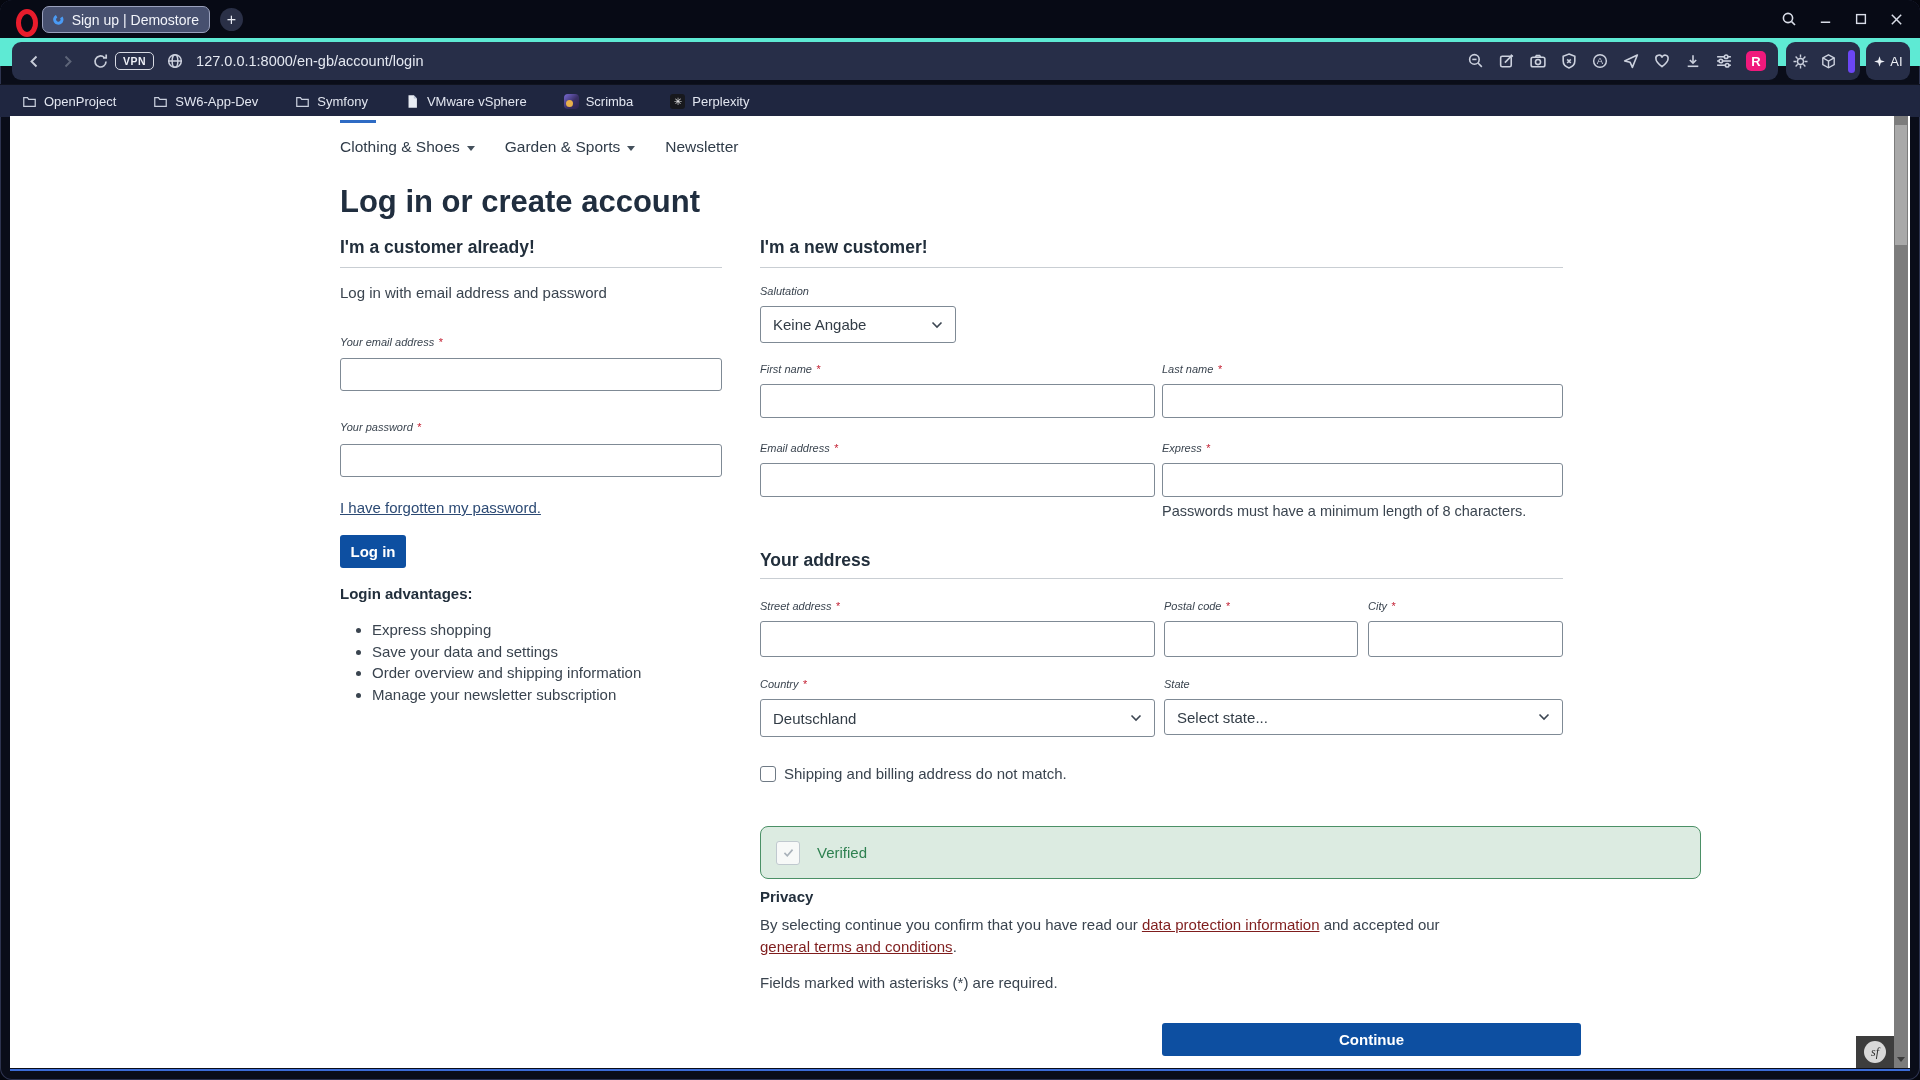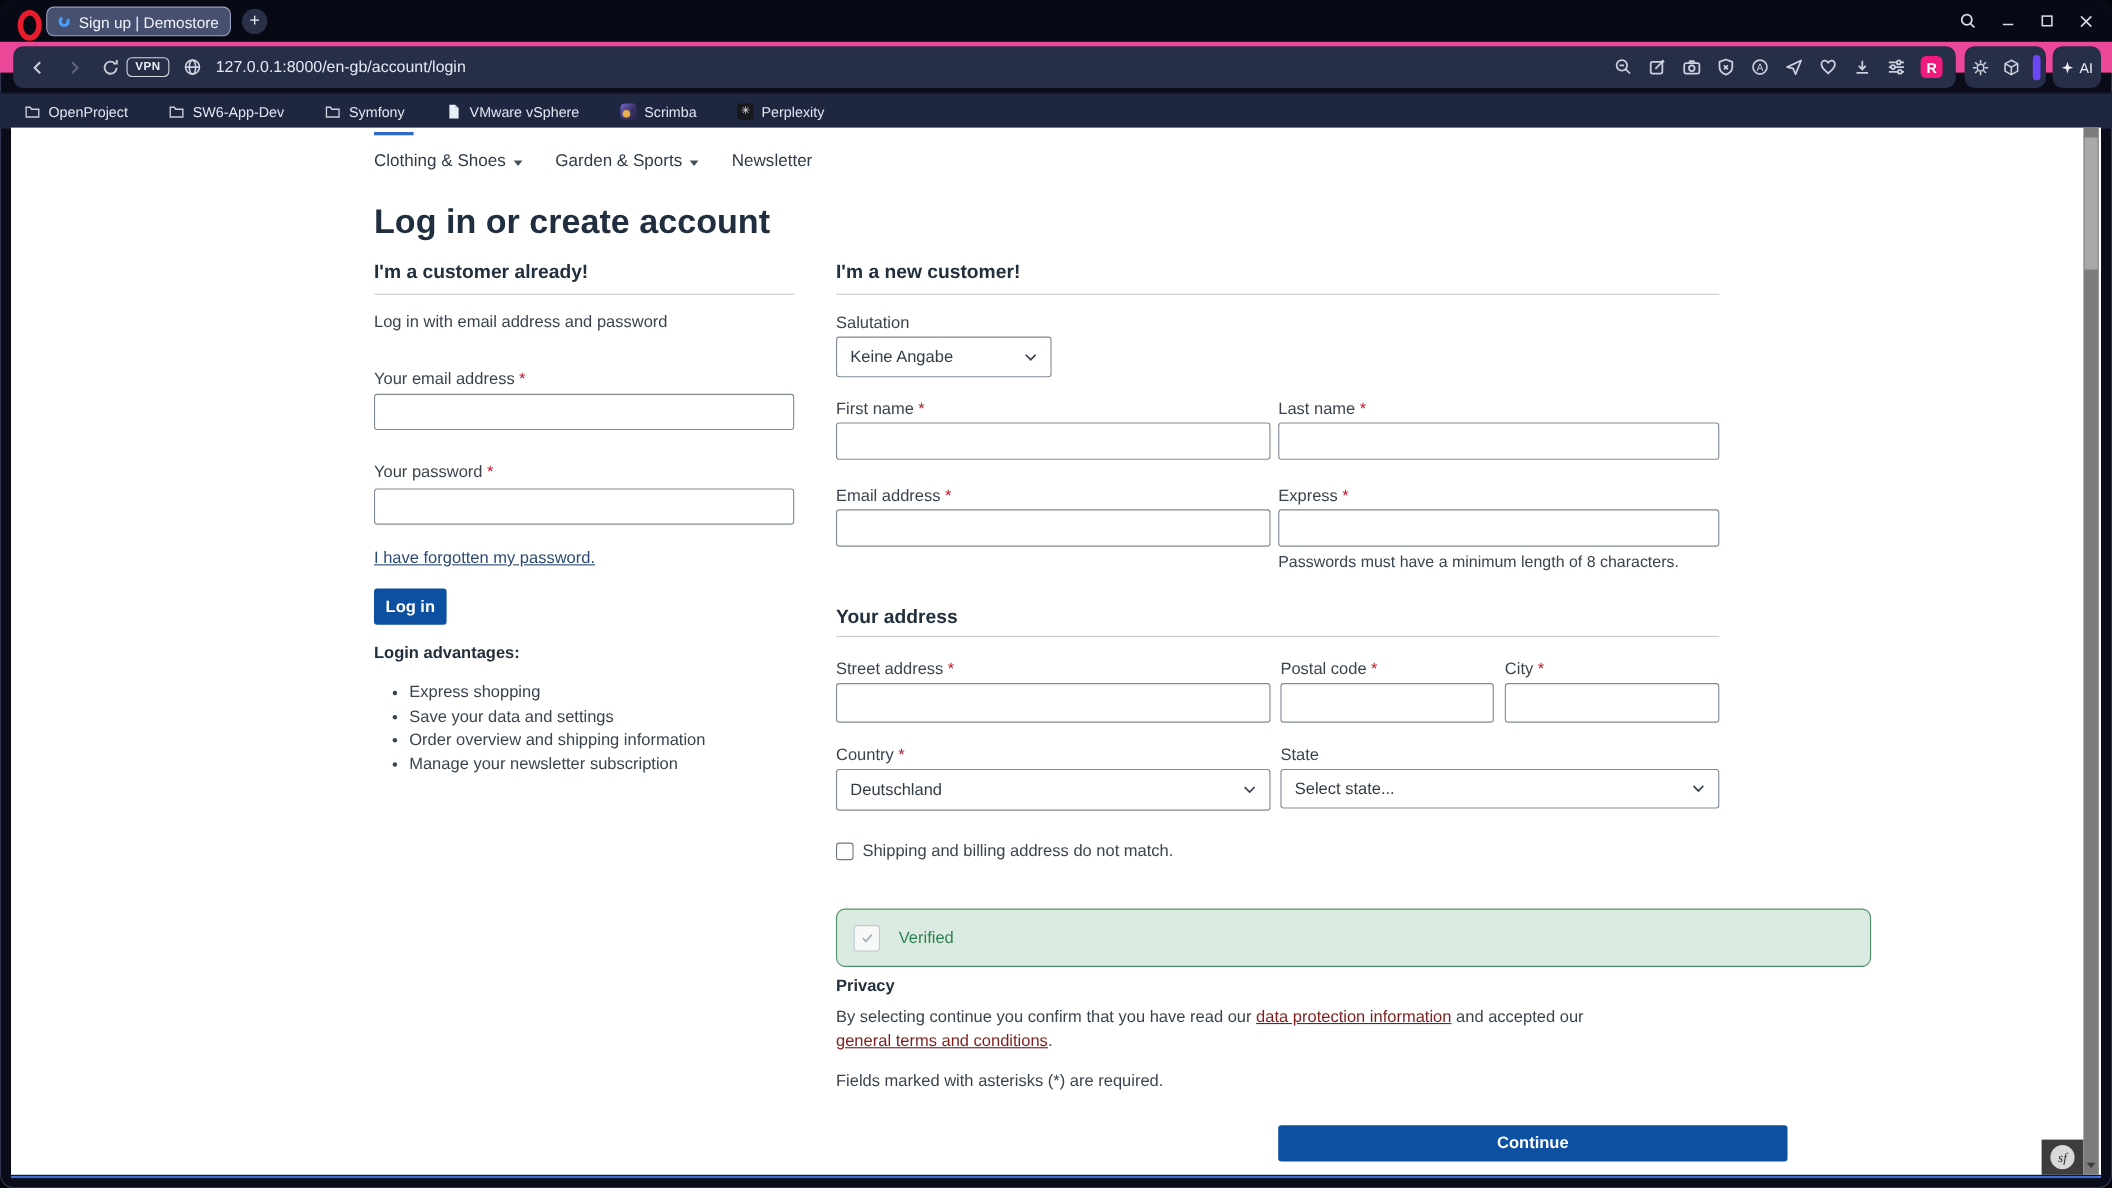--- a/index.html
+++ b/index.html
@@ -10,21 +10,21 @@
 
   
   .tabbar{position:absolute;left:0;top:0;right:0;height:38px;background:#070a15;}
   .opera-logo{position:absolute;left:16px;top:9px;width:12px;height:18px;border:5px solid #e81c2c;border-radius:50%;box-sizing:content-box;}
   .tab{position:absolute;left:42px;top:6px;width:168px;height:27px;background:#47506f;border:1px solid #9aa1bd;border-radius:7px;display:flex;align-items:center;gap:8px;padding:0 10px;box-sizing:border-box;}
   .tab-title{color:#f2f4fa;font-size:14px;white-space:nowrap;}
   .newtab{position:absolute;left:220px;top:8px;width:23px;height:23px;border-radius:50%;background:#2a3047;color:#e8ebf3;display:flex;align-items:center;justify-content:center;font-size:16px;line-height:1;}
   .winctl{position:absolute;right:16px;top:0;height:38px;display:flex;align-items:center;gap:21px;color:#d9dde8;}
 
   
-  .toolbar{position:absolute;left:0;top:38px;right:0;height:28px;background:#ec4899;}
+  .toolbar{position:absolute;left:0;top:38px;right:0;height:28px;background:#5eead4;}
   .pill{position:absolute;top:4px;height:38px;background:#272e48;border-radius:9px;display:flex;align-items:center;box-sizing:border-box;}
   .pill.main{left:12px;width:1766px;padding:0 12px 0 14px;}
   .pill.ext{left:1786px;width:74px;justify-content:center;gap:11px;}
   .pill.ai{left:1866px;width:44px;justify-content:center;gap:4px;}
   .navicons{display:flex;align-items:center;gap:16px;color:#c8cdd9;}
   .dim{color:#5e6579;}
   .vpn{border:1.5px solid #d7dae3;border-radius:5px;color:#eceef5;font-size:10.5px;font-weight:bold;padding:2px 7px;letter-spacing:.5px;margin-left:6px;}
   .url{color:#e4e8f1;font-size:14.5px;margin-left:12px;white-space:nowrap;}
   .right-icons{margin-left:auto;display:flex;align-items:center;gap:13px;color:#ccd1de;}
   .rbadge{width:20px;height:20px;border-radius:5px;background:#f0197c;color:#fff;font-weight:bold;font-size:13px;display:flex;align-items:center;justify-content:center;}
@@ -41,21 +41,21 @@
   
   .page{position:absolute;left:10px;top:116px;width:1900px;height:952px;background:#ffffff;color:#3a444f;}
   .nav-underline{left:330px;top:4px;width:36px;height:3px;background:#2e6bc4;}
   .shopnav{left:330px;top:22px;display:flex;gap:30px;font-size:15.5px;color:#2f3b48;align-items:center;}
   .navitem{display:flex;align-items:center;gap:7px;}
   .caret{width:0;height:0;border-left:4.5px solid transparent;border-right:4.5px solid transparent;border-top:5px solid #44505c;margin-top:2px;}
   h1.title{left:330px;top:68px;margin:0;font-size:31px;font-weight:bold;color:#202e3f;position:absolute;}
   .h2{font-size:17.5px;font-weight:bold;color:#222f3c;position:absolute;margin:0;}
   .hr{position:absolute;height:1px;background:#c9ced3;}
   .ptext{position:absolute;font-size:15px;color:#3a444f;}
-  .flabel{position:absolute;font-size:15px;color:#3a444f;}
+  .flabel{position:absolute;font-size:11px;color:#3a444f;font-style:italic;}
   .ast{color:#c32033;margin-left:4px;}
   .txt{position:absolute;border:1px solid #7f8a95;border-radius:3px;background:#fff;box-sizing:border-box;padding:0 10px;font-size:15px;color:#333;outline:none;}
   .select{position:absolute;border:1px solid #7f8a95;border-radius:3px;background:#fff;box-sizing:border-box;display:flex;align-items:center;justify-content:space-between;padding:0 12px;font-size:15px;color:#323c46;}
   .link{color:#2c4a74;text-decoration:underline;cursor:pointer;}
   .bluelink{color:#7f1d1d;text-decoration:underline;cursor:pointer;}
   .btn{position:absolute;background:#0d4fa1;color:#fff;font-size:15px;font-weight:bold;border:none;border-radius:3px;display:flex;align-items:center;justify-content:center;cursor:pointer;}
   .advhead{position:absolute;font-size:15px;font-weight:bold;color:#222f3c;}
   .advlist{position:absolute;font-size:15px;color:#3a444f;line-height:21.5px;margin:0;padding-left:20px;}
   .checkbox{position:absolute;width:16px;height:16px;border:1px solid #6f7a85;border-radius:3px;background:#fff;box-sizing:border-box;}
   .captcha{position:absolute;background:#dcebe1;border:1px solid #4b9066;border-radius:8px;display:flex;align-items:center;gap:17px;padding-left:15px;box-sizing:border-box;}
@@ -338,21 +338,21 @@
         </div>
         <span class="captcha-label">Verified</span>
       </div>
 
       <div class="advhead" style="left:750px;top:772px;">Privacy</div>
       <div class="ptext" style="left:750px;top:800px;"><span>By selecting continue you confirm that you have read our </span><span class="bluelink">data protection information</span><span> and accepted our</span></div>
       <div class="ptext" style="left:750px;top:822px;"><span class="bluelink">general terms and conditions</span><span>.</span></div>
 
       <div class="ptext" style="left:750px;top:858px;">Fields marked with asterisks (*) are required.</div>
 
-      <button class="btn" style="left:1152px;top:907px;width:463px;height:33px;">Continue</button>
+      <button class="btn" style="left:1152px;top:907px;width:419px;height:33px;">Continue</button>
 
       <div class="sf-badge">
         <div class="sf-circle">
             <span>sf</span>
           </div>
       </div>
 
       <div class="scrollbar">
         <div class="thumb"></div>
         <div class="sb-arrow"></div>

